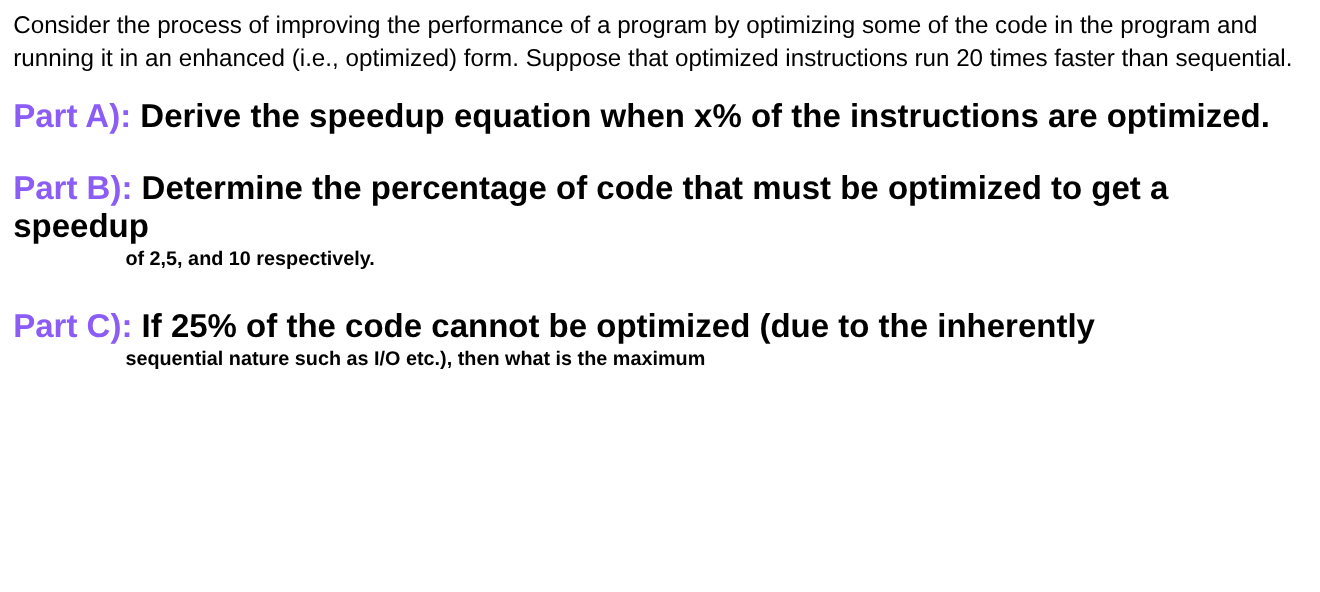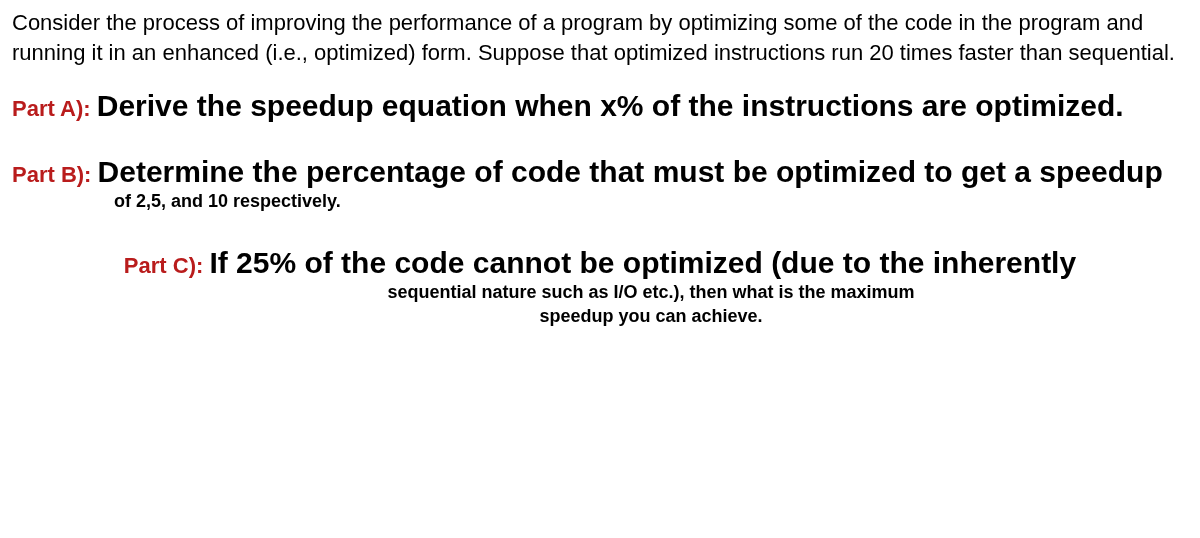--- a/index.html
+++ b/index.html
@@ -18,23 +18,23 @@
     .intro {
       font-size: 22px;
       line-height: 1.35;
       font-weight: 400;
       margin-bottom: 22px;
     }
     .part {
       margin-bottom: 32px;
     }
     .part-label {
-      color: #b91c1c;
+      color: #8b5cf6;
       font-weight: 700;
-      font-size: 22px;
+      font-size: 30px;
       display: inline;
     }
     .part-text {
       color: #000000;
       font-weight: 700;
       font-size: 30px;
       display: inline;
     }
     .part-continuation {
       color: #000000;
@@ -42,36 +42,34 @@
       font-size: 18px;
       display: block;
       padding-left: 102px;
       line-height: 1.35;
     }
     .part-b-wrapper {
       margin-top: 14px;
     }
     .part-c-wrapper {
       margin-top: 14px;
-      text-align: center;
     }
   </style>
 </head>
 <body>
 
 <div>
   <p class="intro">Consider the process of improving the performance of a program by optimizing some of the code in the program and running it in an enhanced (i.e., optimized) form. Suppose that optimized instructions run 20 times faster than sequential.</p>
 
   <div class="part">
     <span class="part-label">Part A): </span><span class="part-text">Derive the speedup equation when x% of the instructions are optimized.</span>
   </div>
 
   <div class="part part-b-wrapper">
     <span class="part-label">Part B): </span><span class="part-text">Determine the percentage of code that must be optimized to get a speedup</span>
     <span class="part-continuation">of 2,5, and 10 respectively.</span>
   </div>
 
   <div class="part part-c-wrapper">
     <span class="part-label">Part C): </span><span class="part-text">If 25% of the code cannot be optimized (due to the inherently</span>
     <span class="part-continuation">sequential nature such as I/O etc.), then what is the maximum</span>
-    <span class="part-continuation">speedup you can achieve.</span>
   </div>
 </div>
 
 </body></html>

